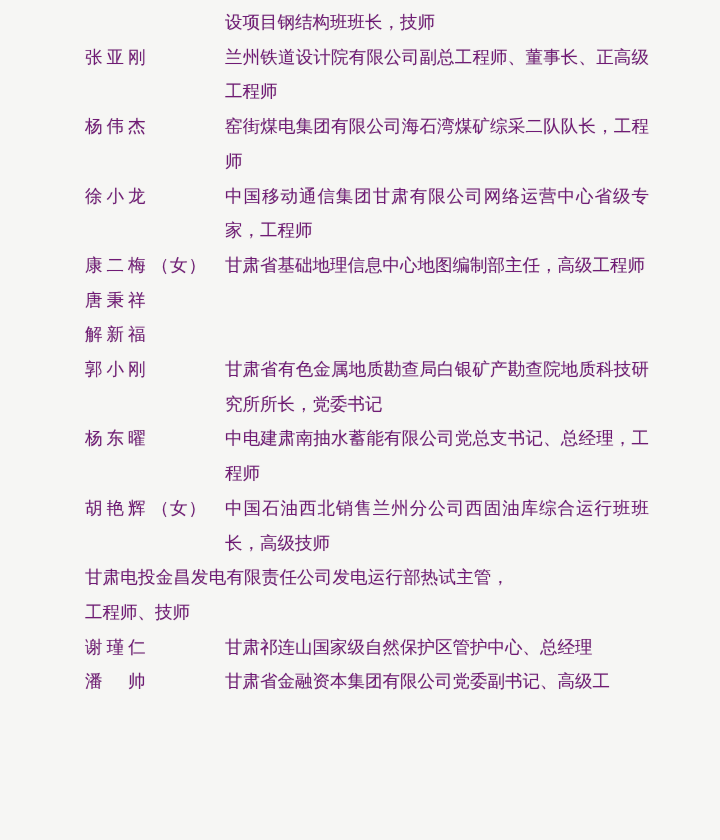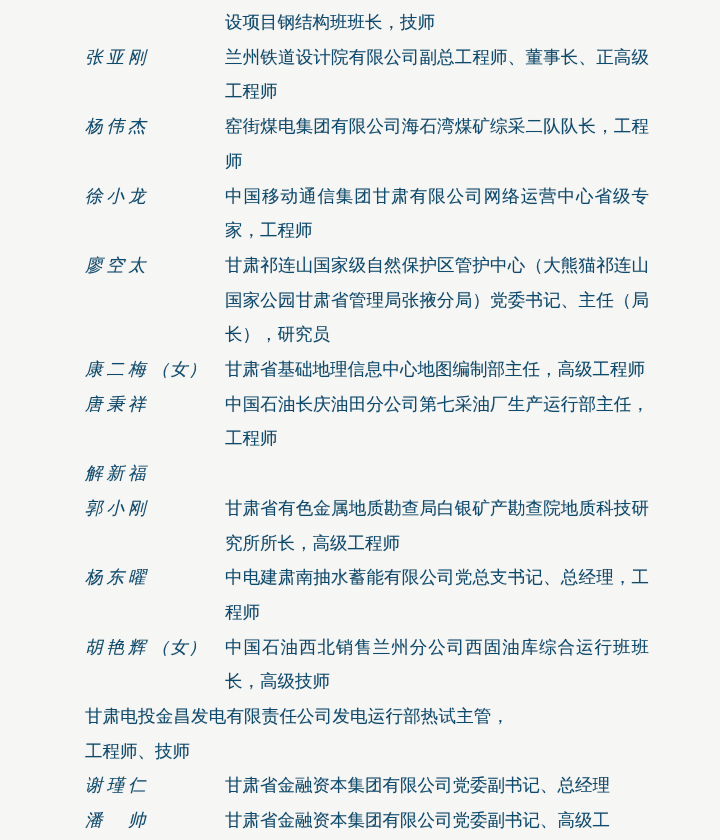--- a/index.html
+++ b/index.html
@@ -25,40 +25,39 @@
     align-items: flex-start;
   }
   .name-col {
     flex: 0 0 140px;
     width: 140px;
     font-size: 17.5px;
     line-height: 34.7px;
     letter-spacing: 4px;
     white-space: nowrap;
     text-shadow: 0 0 1px rgba(110,110,110,0.35);
-    font-style: italic;
   }
   .gender {
     letter-spacing: 1px;
     margin-left: 2px;
   }
   .desc-col {
     flex: 0 0 424px;
     width: 424px;
     font-size: 17.5px;
     line-height: 34.7px;
     text-align: justify;
     text-justify: inter-character;
     text-shadow: 0 0 1px rgba(110,110,110,0.35);
   }
 </style>
 </head>
 <body>
 
-<div class="page" style="background: rgb(246, 246, 244); color: #0c4a6e;">
+<div class="page" style="background: rgb(246, 246, 244); color: #701a75;">
   <div class="list">
   <div class="row">
     <div class="name-col">
       <span></span><span class="gender"></span>
     </div>
     <div class="desc-col">设项目钢结构班班长，技师</div>
   </div>
 
   <div class="row">
     <div class="name-col">
@@ -74,52 +73,45 @@
     <div class="desc-col">窑街煤电集团有限公司海石湾煤矿综采二队队长，工程师</div>
   </div>
 
   <div class="row">
     <div class="name-col">
       <span>徐小龙</span><span class="gender"></span>
     </div>
     <div class="desc-col">中国移动通信集团甘肃有限公司网络运营中心省级专家，工程师</div>
   </div>
 
-  <div class="row">
-    <div class="name-col">
-      <span>廖空太</span><span class="gender"></span>
-    </div>
-    <div class="desc-col">甘肃祁连山国家级自然保护区管护中心（大熊猫祁连山国家公园甘肃省管理局张掖分局）党委书记、主任（局长），研究员</div>
-  </div>
 
   <div class="row">
     <div class="name-col">
       <span>康二梅</span><span class="gender">（女）</span>
     </div>
     <div class="desc-col">甘肃省基础地理信息中心地图编制部主任，高级工程师</div>
   </div>
 
   <div class="row">
     <div class="name-col">
       <span>唐秉祥</span><span class="gender"></span>
     </div>
-    <div class="desc-col">中国石油长庆油田分公司第七采油厂生产运行部主任，工程师</div>
   </div>
 
   <div class="row">
     <div class="name-col">
       <span>解新福</span><span class="gender"></span>
     </div>
   </div>
 
   <div class="row">
     <div class="name-col">
       <span>郭小刚</span><span class="gender"></span>
     </div>
-    <div class="desc-col">甘肃省有色金属地质勘查局白银矿产勘查院地质科技研究所所长，高级工程师</div>
+    <div class="desc-col">甘肃省有色金属地质勘查局白银矿产勘查院地质科技研究所所长，党委书记</div>
   </div>
 
   <div class="row">
     <div class="name-col">
       <span>杨东曜</span><span class="gender"></span>
     </div>
     <div class="desc-col">中电建肃南抽水蓄能有限公司党总支书记、总经理，工程师</div>
   </div>
 
   <div class="row">
@@ -130,21 +122,21 @@
   </div>
 
   <div class="row">
     <div class="desc-col">甘肃电投金昌发电有限责任公司发电运行部热试主管，工程师、技师</div>
   </div>
 
   <div class="row">
     <div class="name-col">
       <span>谢瑾仁</span><span class="gender"></span>
     </div>
-    <div class="desc-col">甘肃省金融资本集团有限公司党委副书记、总经理</div>
+    <div class="desc-col">甘肃祁连山国家级自然保护区管护中心、总经理</div>
   </div>
 
   <div class="row">
     <div class="name-col">
       <span>潘　帅</span><span class="gender"></span>
     </div>
     <div class="desc-col">甘肃省金融资本集团有限公司党委副书记、高级工</div>
   </div>
 </div>
 </div>

